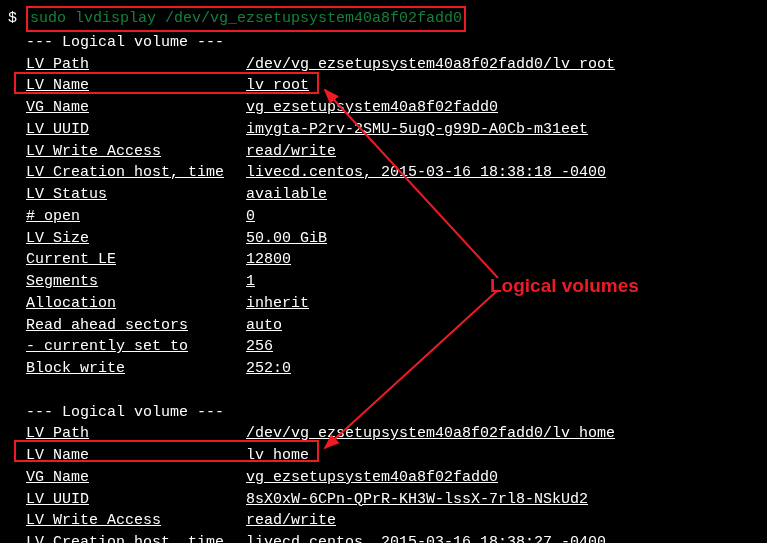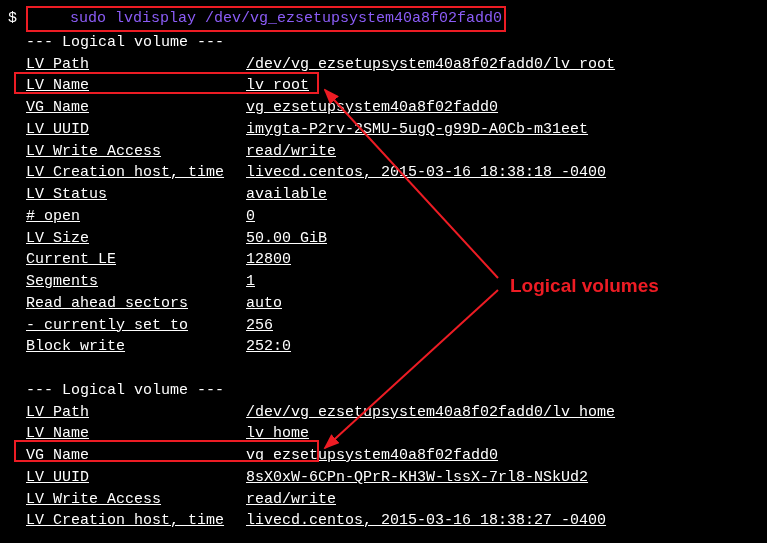--- a/index.html
+++ b/index.html
@@ -19,22 +19,21 @@
       overflow: hidden;
       position: relative;
     }
     .prompt-line {
       white-space: nowrap;
     }
     .prompt-dollar {
       color: #fff;
     }
     .cmd {
-      color: #8b5cf6;
-      margin-left: 40px;
+      color: #15803d;
     }
     .box-red-cmd {
       border: 2px solid #ed1c24;
       padding: 0 2px;
       display: inline-block;
     }
     .row {
       display: flex;
       white-space: pre;
       padding-left: 18px;
@@ -55,21 +54,20 @@
       border: 2px solid #ed1c24;
       position: absolute;
       pointer-events: none;
     }
     .annotation {
       position: absolute;
       color: #ed1c24;
       font-family: Arial, sans-serif;
       font-weight: bold;
       font-size: 19px;
-      margin-left: 20px;
     }
     .arrow-svg {
       position: absolute;
       pointer-events: none;
     }
   </style>
 </head>
 <body>
 
 <div class="prompt-line">
@@ -83,20 +81,21 @@
     <div class="row"><span class="key">LV Name</span><span class="val">lv_root</span></div>
     <div class="row"><span class="key">VG Name</span><span class="val">vg_ezsetupsystem40a8f02fadd0</span></div>
     <div class="row"><span class="key">LV UUID</span><span class="val">imygta-P2rv-2SMU-5ugQ-g99D-A0Cb-m31eet</span></div>
     <div class="row"><span class="key">LV Write Access</span><span class="val">read/write</span></div>
     <div class="row"><span class="key">LV Creation host, time</span><span class="val">livecd.centos, 2015-03-16 18:38:18 -0400</span></div>
     <div class="row"><span class="key">LV Status</span><span class="val">available</span></div>
     <div class="row"><span class="key"># open</span><span class="val">0</span></div>
     <div class="row"><span class="key">LV Size</span><span class="val">50.00 GiB</span></div>
     <div class="row"><span class="key">Current LE</span><span class="val">12800</span></div>
     <div class="row"><span class="key">Segments</span><span class="val">1</span></div>
+    <div class="row"><span class="key">Allocation</span><span class="val">inherit</span></div>
     <div class="row"><span class="key">Read ahead sectors</span><span class="val">auto</span></div>
     <div class="row"><span class="key">- currently set to</span><span class="val">256</span></div>
     <div class="row"><span class="key">Block write</span><span class="val">252:0</span></div>
   </div>
 
 <div class="header-row">&nbsp;</div>
 
 <div class="header-row">--- Logical volume ---</div>
 <div id="lv2-rows">
     <div class="row"><span class="key">LV Path</span><span class="val">/dev/vg_ezsetupsystem40a8f02fadd0/lv_home</span></div>

